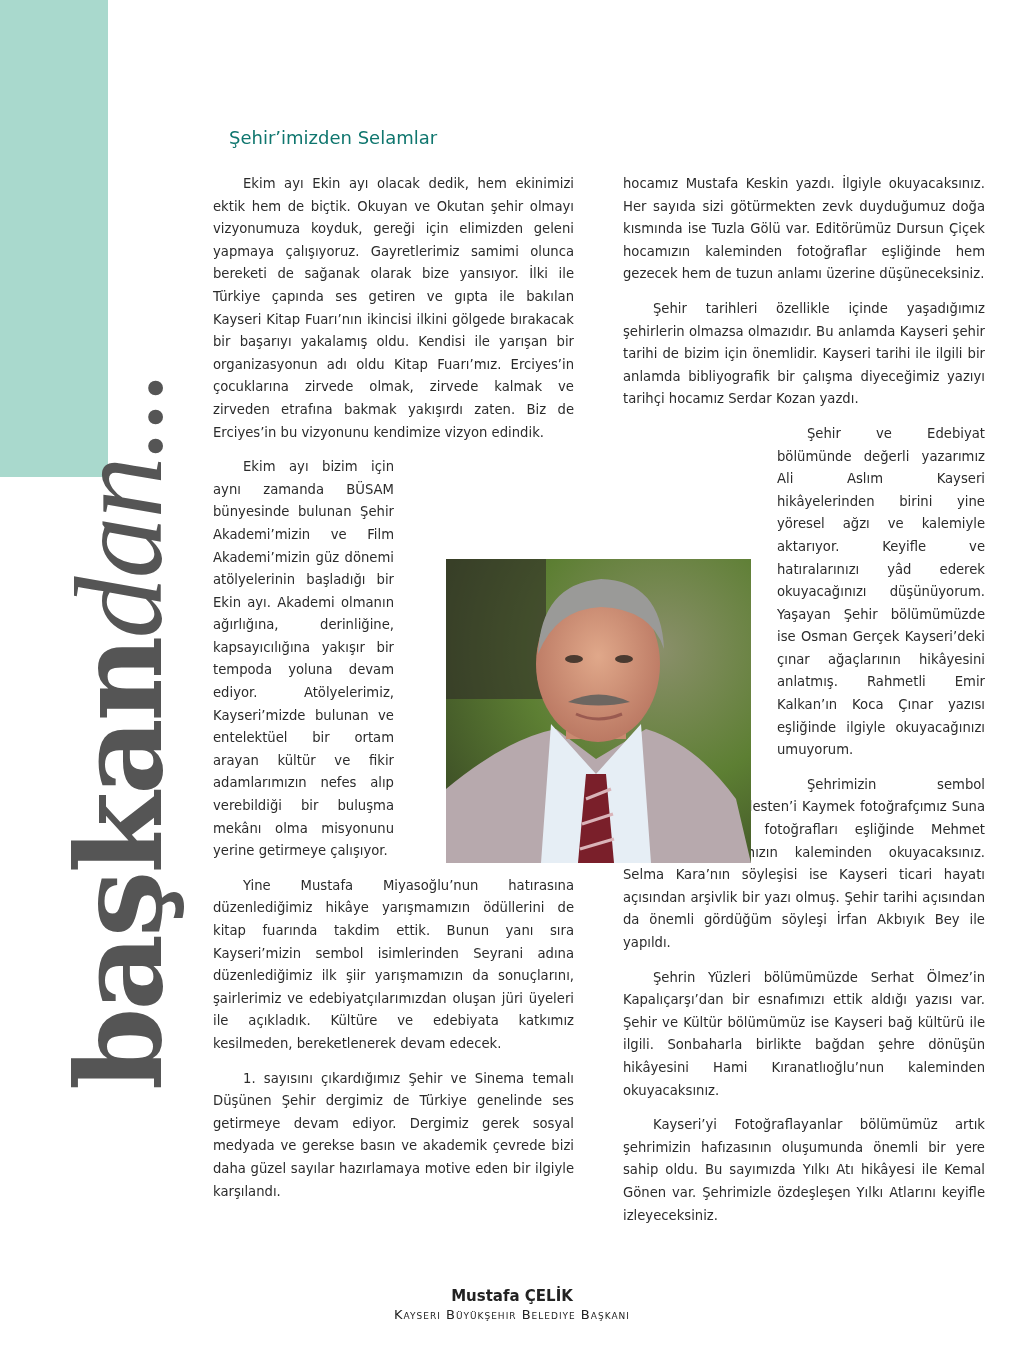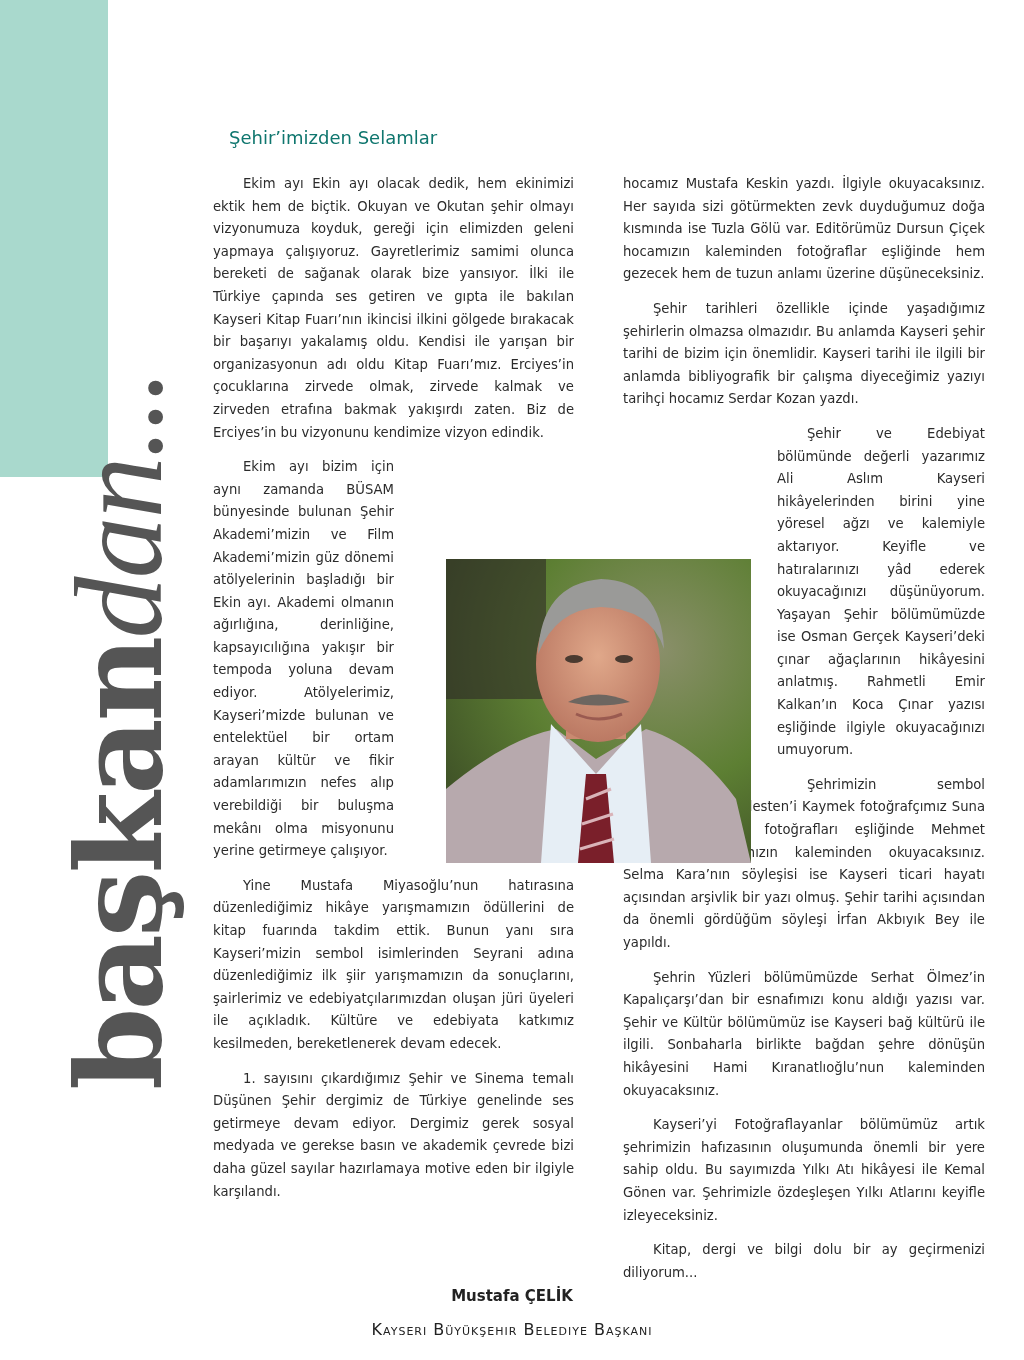--- a/index.html
+++ b/index.html
@@ -51,22 +51,22 @@
     background: linear-gradient(180deg, #3b3a30 0%, #5c6b3c 35%, #5f8a2e 60%, #6d8f3e 100%);
   }
   .portrait svg { display: block; }
   .signature {
     position: absolute; left: 0; width: 1024px; top: 1287px; text-align: center;
   }
   .sig-name {
     font-weight: bold; font-size: 15px; color: #222;
   }
   .sig-title {
-    font-variant: small-caps; font-size: 16px; letter-spacing: 1px; color: #222;
-    margin-top: 15px;
+    font-variant: small-caps; font-size: 13px; letter-spacing: 1px; color: #222;
+    margin-top: 2px;
   }
 </style>
 </head>
 <body>
 
 <div class="teal-block"></div>
 
 <div class="vertical-title">
   <span class="vt-bold">başkan</span><span class="vt-italic">dan...</span>
 </div>
@@ -80,23 +80,22 @@
   <p>Yine Mustafa Miyasoğlu’nun hatırasına düzenlediğimiz hikâye yarışmamızın ödüllerini de kitap fuarında takdim ettik. Bunun yanı sıra Kayseri’mizin sembol isimlerinden Seyrani adına düzenlediğimiz ilk şiir yarışmamızın da sonuçlarını, şairlerimiz ve edebiyatçılarımızdan oluşan jüri üyeleri ile açıkladık. Kültüre ve edebiyata katkımız kesilmeden, bereketlenerek devam edecek.</p>
   <p>1. sayısını çıkardığımız Şehir ve Sinema temalı Düşünen Şehir dergimiz de Türkiye genelinde ses getirmeye devam ediyor. Dergimiz gerek sosyal medyada ve gerekse basın ve akademik çevrede bizi daha güzel sayılar hazırlamaya motive eden bir ilgiyle karşılandı.</p>
 </div>
 
 <div class="col col-right">
   <p style="text-indent:0">hocamız Mustafa Keskin yazdı. İlgiyle okuyacaksınız. Her sayıda sizi götürmekten zevk duyduğumuz doğa kısmında ise Tuzla Gölü var. Editörümüz Dursun Çiçek hocamızın kaleminden fotoğraflar eşliğinde hem gezecek hem de tuzun anlamı üzerine düşüneceksiniz.</p>
   <p>Şehir tarihleri özellikle içinde yaşadığımız şehirlerin olmazsa olmazıdır. Bu anlamda Kayseri şehir tarihi de bizim için önemlidir. Kayseri tarihi ile ilgili bir anlamda bibliyografik bir çalışma diyeceğimiz yazıyı tarihçi hocamız Serdar Kozan yazdı.</p>
   <div class="float-right-spacer" style="margin-top:0"></div>
   <p>Şehir ve Edebiyat bölümünde değerli yazarımız Ali Aslım Kayseri hikâyelerinden birini yine yöresel ağzı ve kalemiyle aktarıyor. Keyifle ve hatıralarınızı yâd ederek okuyacağınızı düşünüyorum. Yaşayan Şehir bölümümüzde ise Osman Gerçek Kayseri’deki çınar ağaçlarının hikâyesini anlatmış. Rahmetli Emir Kalkan’ın Koca Çınar yazısı eşliğinde ilgiyle okuyacağınızı umuyorum.</p>
   <p>Şehrimizin sembol mekânlarından Bedesten’i Kaymek fotoğrafçımız Suna Erdoğan Çolak’ın fotoğrafları eşliğinde Mehmet Karaarslan hocamızın kaleminden okuyacaksınız. Selma Kara’nın söyleşisi ise Kayseri ticari hayatı açısından arşivlik bir yazı olmuş. Şehir tarihi açısından da önemli gördüğüm söyleşi İrfan Akbıyık Bey ile yapıldı.</p>
-  <p>Şehrin Yüzleri bölümümüzde Serhat Ölmez’in Kapalıçarşı’dan bir esnafımızı konu aldığı yazısı var. Şehir ve Kültür bölümümüz ise Kayseri bağ kültürü ile ilgili. Sonbaharla birlikte bağdan şehre dönüşün hikâyesini Hami Kıranatlıoğlu’nun kaleminden okuyacaksınız.</p>
+  <p>Şehrin Yüzleri bölümümüzde Serhat Ölmez’in Kapalıçarşı’dan bir esnafımızı ettik aldığı yazısı var. Şehir ve Kültür bölümümüz ise Kayseri bağ kültürü ile ilgili. Sonbaharla birlikte bağdan şehre dönüşün hikâyesini Hami Kıranatlıoğlu’nun kaleminden okuyacaksınız.</p>
   <p>Kayseri’yi Fotoğraflayanlar bölümümüz artık şehrimizin hafızasının oluşumunda önemli bir yere sahip oldu. Bu sayımızda Yılkı Atı hikâyesi ile Kemal Gönen var. Şehrimizle özdeşleşen Yılkı Atlarını keyifle izleyeceksiniz.</p>
-  <p>Kitap, dergi ve bilgi dolu bir ay geçirmenizi diliyorum...</p>
 </div>
 
 <div class="portrait" title="Portrait photo of Mustafa Çelik">
   <svg width="305" height="304" viewBox="0 0 305 304">
     <defs>
       <radialGradient id="bg" cx="0.7" cy="0.3" r="0.9">
         <stop offset="0" stop-color="#8a8f6a"></stop>
         <stop offset="0.5" stop-color="#5d7f33"></stop>
         <stop offset="1" stop-color="#3a4a25"></stop>
       </radialGradient>

